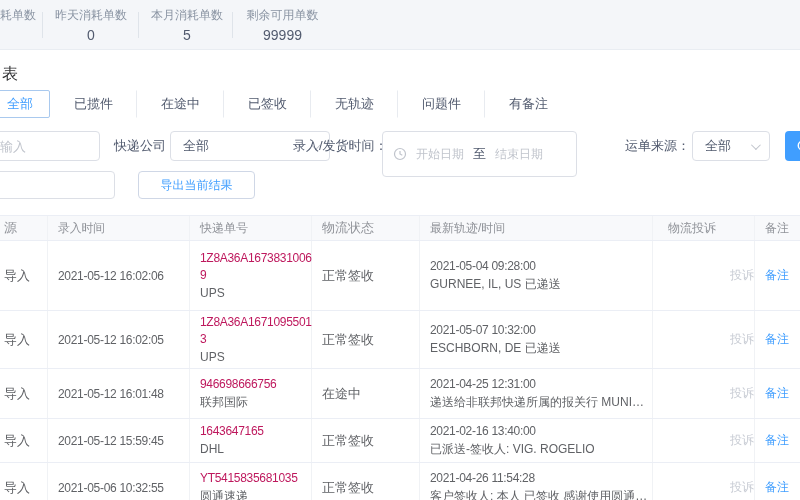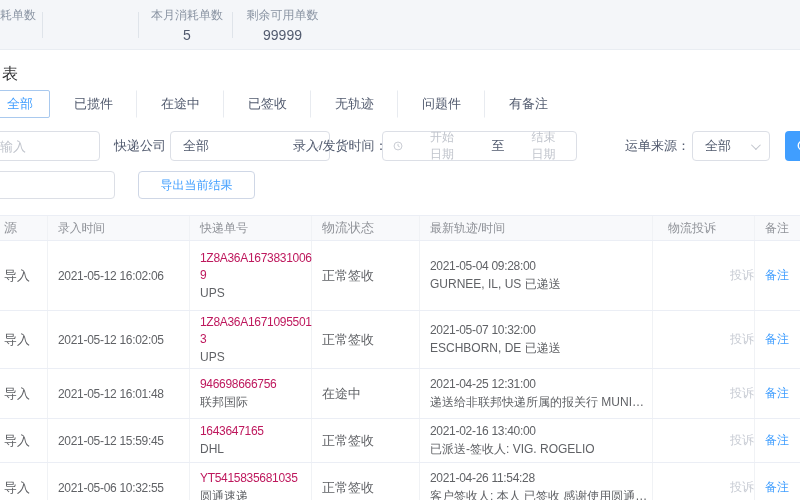--- a/index.html
+++ b/index.html
@@ -33,23 +33,23 @@
   .kw-input { position:absolute; left:0; top:0; width:162px; height:30px;
               border:1px solid #dcdfe6; border-radius:4px; font-size:13px;
               padding-left:48px; color:#515a6e; outline:none; }
   .kw-input::placeholder { color:#c0c4cc; }
   .selectbox { position:absolute; top:0; height:30px; border:1px solid #dcdfe6;
                border-radius:4px; background:#fff; display:flex; align-items:center;
                padding:0 12px; font-size:13px; color:#515a6e; cursor:pointer; }
   .selectbox .chev { position:absolute; right:11px; top:11px; width:7px; height:7px;
                      border-right:1.4px solid #c0c4cc; border-bottom:1.4px solid #c0c4cc;
                      transform:rotate(45deg) translateY(-2px); }
-  .datebox { position:absolute; left:444px; top:0; width:195px; height:30px;
+  .datebox { position:absolute; left:444px; top:0; width:195px; height:46px;
              border:1px solid #dcdfe6; border-radius:4px; display:flex; align-items:center;
-             padding:4px 10px; gap:27px; font-size:12px; cursor:pointer; background:#fff; }
+             padding:4px 10px; gap:9px; font-size:12px; cursor:pointer; background:#fff; }
   .datebox .ph { color:#c0c4cc; }
   .datebox .to { color:#515a6e; font-size:13px; }
   .search-btn { position:absolute; left:847px; top:0; width:60px; height:30px;
                 background:#409eff; border:none; border-radius:4px; cursor:pointer;
                 display:flex; align-items:center; padding-left:11px; }
 
   
   .actions { position:absolute; left:0; top:171px; height:28px; }
   .ghost-btn { position:absolute; left:30px; top:0; width:147px; height:28px;
                background:#fff; border:1px solid #dcdfe6; border-radius:4px; cursor:pointer; }
@@ -90,20 +90,24 @@
 
 <div class="viewport">
  <div class="page">
 
   <div class="stats">
     <div class="stat" style="left:62px; text-align:left;">
       <div class="lbl">耗单数</div>
       <div class="val"></div>
     </div>
     <div class="stat-divider" style="left:104px;"></div>
+    <div class="stat" style="left:107px; width:92px;">
+      <div class="lbl">昨天消耗单数</div>
+      <div class="val">0</div>
+    </div>
     <div class="stat-divider" style="left:200px;"></div>
     <div class="stat" style="left:203px; width:92px;">
       <div class="lbl">本月消耗单数</div>
       <div class="val">5</div>
     </div>
     <div class="stat-divider" style="left:294px;"></div>
     <div class="stat" style="left:297px; width:95px;">
       <div class="lbl">剩余可用单数</div>
       <div class="val">99999</div>
     </div>

